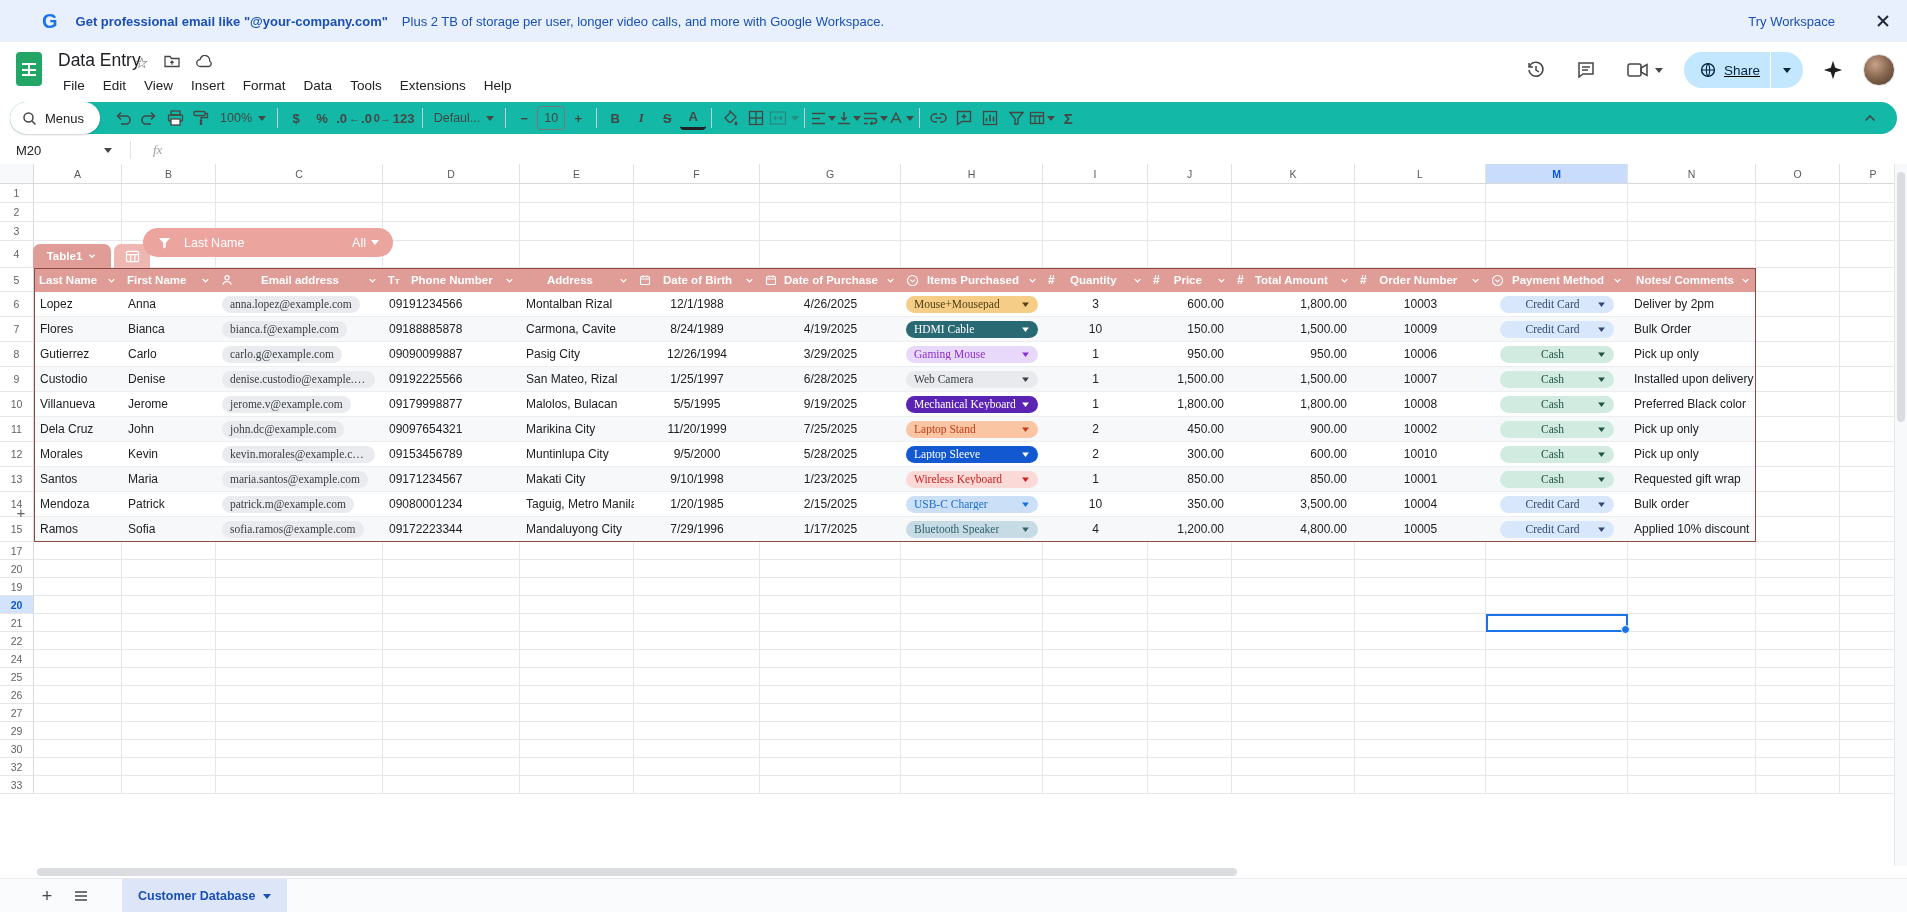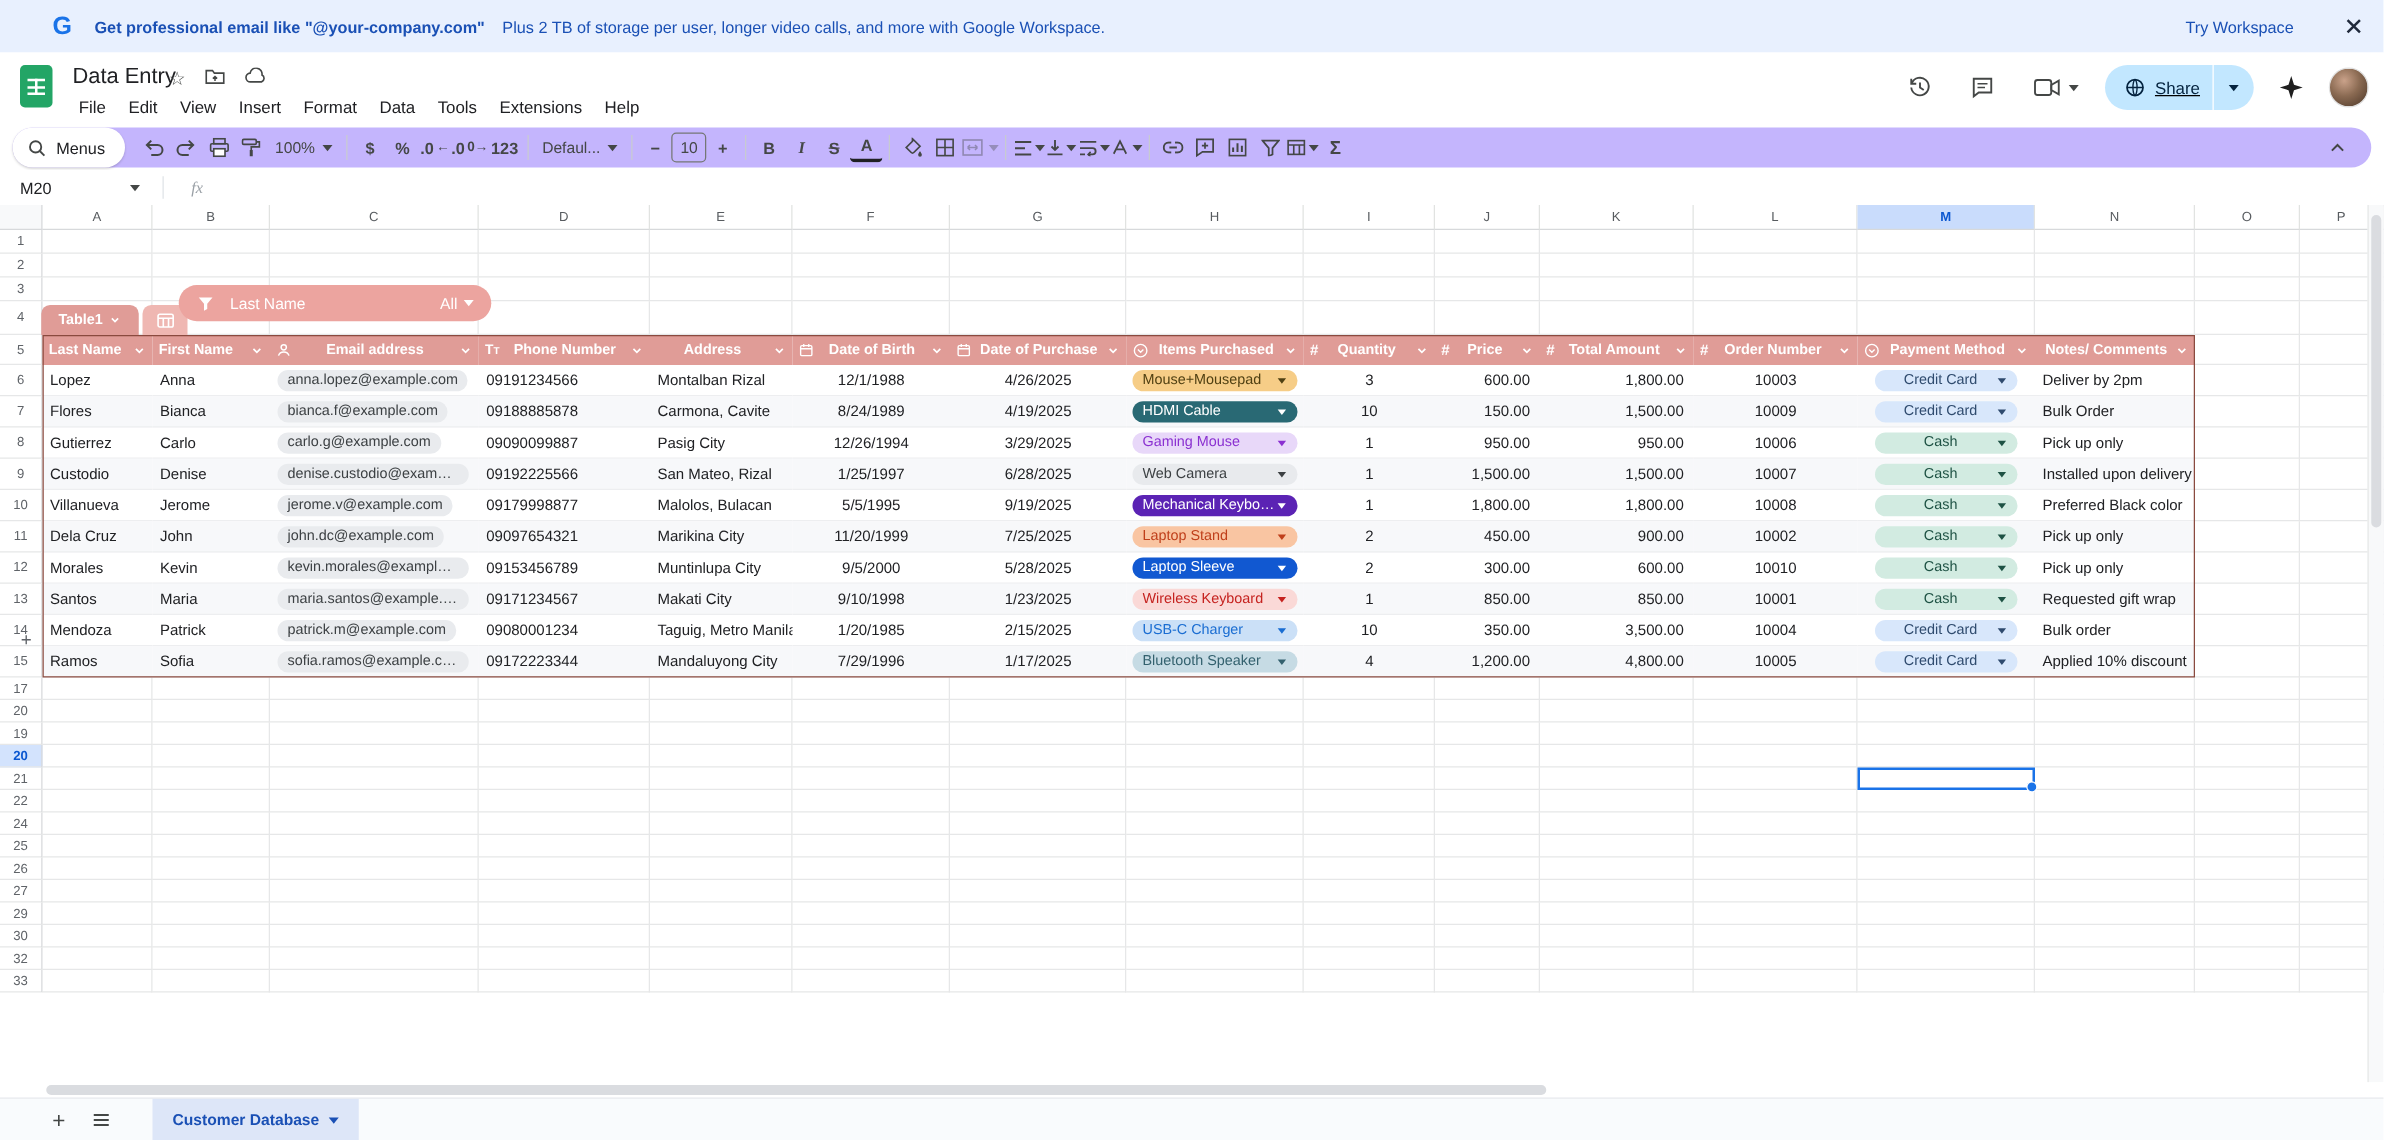--- a/index.html
+++ b/index.html
@@ -30,21 +30,21 @@
   .menubar span{font-size:13.5px;color:#202124;padding:2px 7px;border-radius:6px;cursor:pointer;}
   .hdr-right{position:absolute;right:0;top:8px;display:flex;align-items:center;gap:10px;padding-right:12px;}
   .hicon{width:40px;height:40px;display:flex;align-items:center;justify-content:center;border-radius:50%;cursor:pointer;}
   .share-pill{display:flex;align-items:center;height:36px;background:#C2E7FF;border-radius:18px;overflow:hidden;cursor:pointer;text-decoration:underline;}
   .share-main{display:flex;align-items:center;gap:8px;padding:0 10px 0 16px;color:#04233F;font-size:13.5px;font-weight:500;}
   .share-sep{width:1px;height:36px;background:#fff;}
   .share-caret{padding:0 12px;display:flex;align-items:center;}
   .avatar{width:30px;height:30px;border-radius:50%;background:radial-gradient(circle at 38% 32%,#caa28a 0%,#8a6a52 45%,#4a3527 100%);border:1px solid #e0e0e0;}
 
   
-  .toolbar{position:absolute;left:10px;top:102px;width:1887px;height:32px;background:#c4b5fd;border-radius:16px;display:flex;align-items:center;padding:0;}
+  .toolbar{position:absolute;left:10px;top:102px;width:1887px;height:32px;background:#14b8a6;border-radius:16px;display:flex;align-items:center;padding:0;}
   .menus-pill{display:flex;align-items:center;gap:8px;background:#fff;border-radius:16px;height:32px;padding:0 16px 0 12px;box-shadow:0 1px 2px rgba(0,0,0,.18);margin-right:10px;font-size:13px;color:#202124;cursor:pointer;}
   .tbi{display:flex;align-items:center;justify-content:center;min-width:26px;height:26px;border-radius:4px;cursor:pointer;color:#444746;font-size:12.5px;gap:2px;}
   .tbi svg{display:block;}
   .tbtxt{font-weight:bold;font-size:13px;color:#444746;}
   .sep{width:1px;height:20px;background:#C7CBD1;margin:0 5px;}
   .zoom-dd,.font-dd{display:flex;align-items:center;gap:6px;font-size:12.5px;color:#444746;padding:0 6px;cursor:pointer;}
   .size-box{width:26px;height:22px;border:1px solid #747775;border-radius:4px;display:flex;align-items:center;justify-content:center;font-size:12.5px;color:#444746;}
   .caret{width:0;height:0;border-left:4px solid transparent;border-right:4px solid transparent;border-top:5px solid #444746;}
   .tb-hide{margin-left:auto;margin-right:14px;}
 
@@ -67,21 +67,21 @@
   .t-cell{border-right:none;border-bottom:1px solid #EDEEF0;}
   .band{background:#F7F8FA;}
   .th{background:#E09C97;color:#fff;font-weight:bold;font-size:11.5px;border-right:none;border-bottom:none;padding:0 5px;gap:3px;cursor:pointer;}
   .th-label{flex:1;white-space:nowrap;overflow:hidden;}
   .th-hash{font-weight:bold;font-size:12px;color:#fff;}
   .th-tt{font-weight:bold;font-size:11px;color:#fff;}
   .th-tt small{font-size:8px;}
   .txt{padding-left:6px;white-space:nowrap;}
   .ctr{justify-content:center;}
   .rgt{justify-content:flex-end;padding-right:8px;}
-  .chip{display:flex;align-items:center;border-radius:9px;height:17px;padding:0 8px;font-size:11.5px;box-sizing:border-box;cursor:pointer;}
+  .chip{display:flex;align-items:center;border-radius:9px;height:17px;padding:0 8px;font-size:11.5px;box-sizing:border-box;cursor:pointer;font-family:Liberation Serif, serif;}
   .email-chip{background:#E9EBEE;color:#3C4043;margin-left:6px;max-width:calc(100% - 14px);overflow:hidden;text-overflow:ellipsis;white-space:nowrap;display:inline-block;line-height:17px;}
   .item-chip{width:132px;margin-left:5px;justify-content:space-between;font-weight:500;}
   .pay-chip{width:114px;margin:0 auto;justify-content:space-between;font-weight:500;}
   .chip .lbl{white-space:nowrap;overflow:hidden;text-overflow:ellipsis;}
 
   
   .table-outline{position:absolute;left:34px;top:104px;width:1722px;height:274px;border:1px solid #8A4A3F;pointer-events:none;box-sizing:border-box;}
   .table-pill{position:absolute;left:33px;top:80px;width:78px;height:24px;background:#E09C97;border-radius:7px 7px 0 0;display:flex;align-items:center;justify-content:center;gap:5px;color:#fff;font-weight:bold;font-size:11.5px;cursor:pointer;}
   .table-pill-icon{position:absolute;left:114px;top:80px;width:36px;height:24px;background:#EFB7B2;border-radius:7px 7px 0 0;display:flex;align-items:center;justify-content:center;cursor:pointer;}
   .filter-chip{position:absolute;left:143px;top:64px;width:250px;height:29px;background:#ECA49F;border-radius:15px;display:flex;align-items:center;color:#fff;font-size:12.5px;padding:0 14px;box-sizing:border-box;cursor:pointer;}

